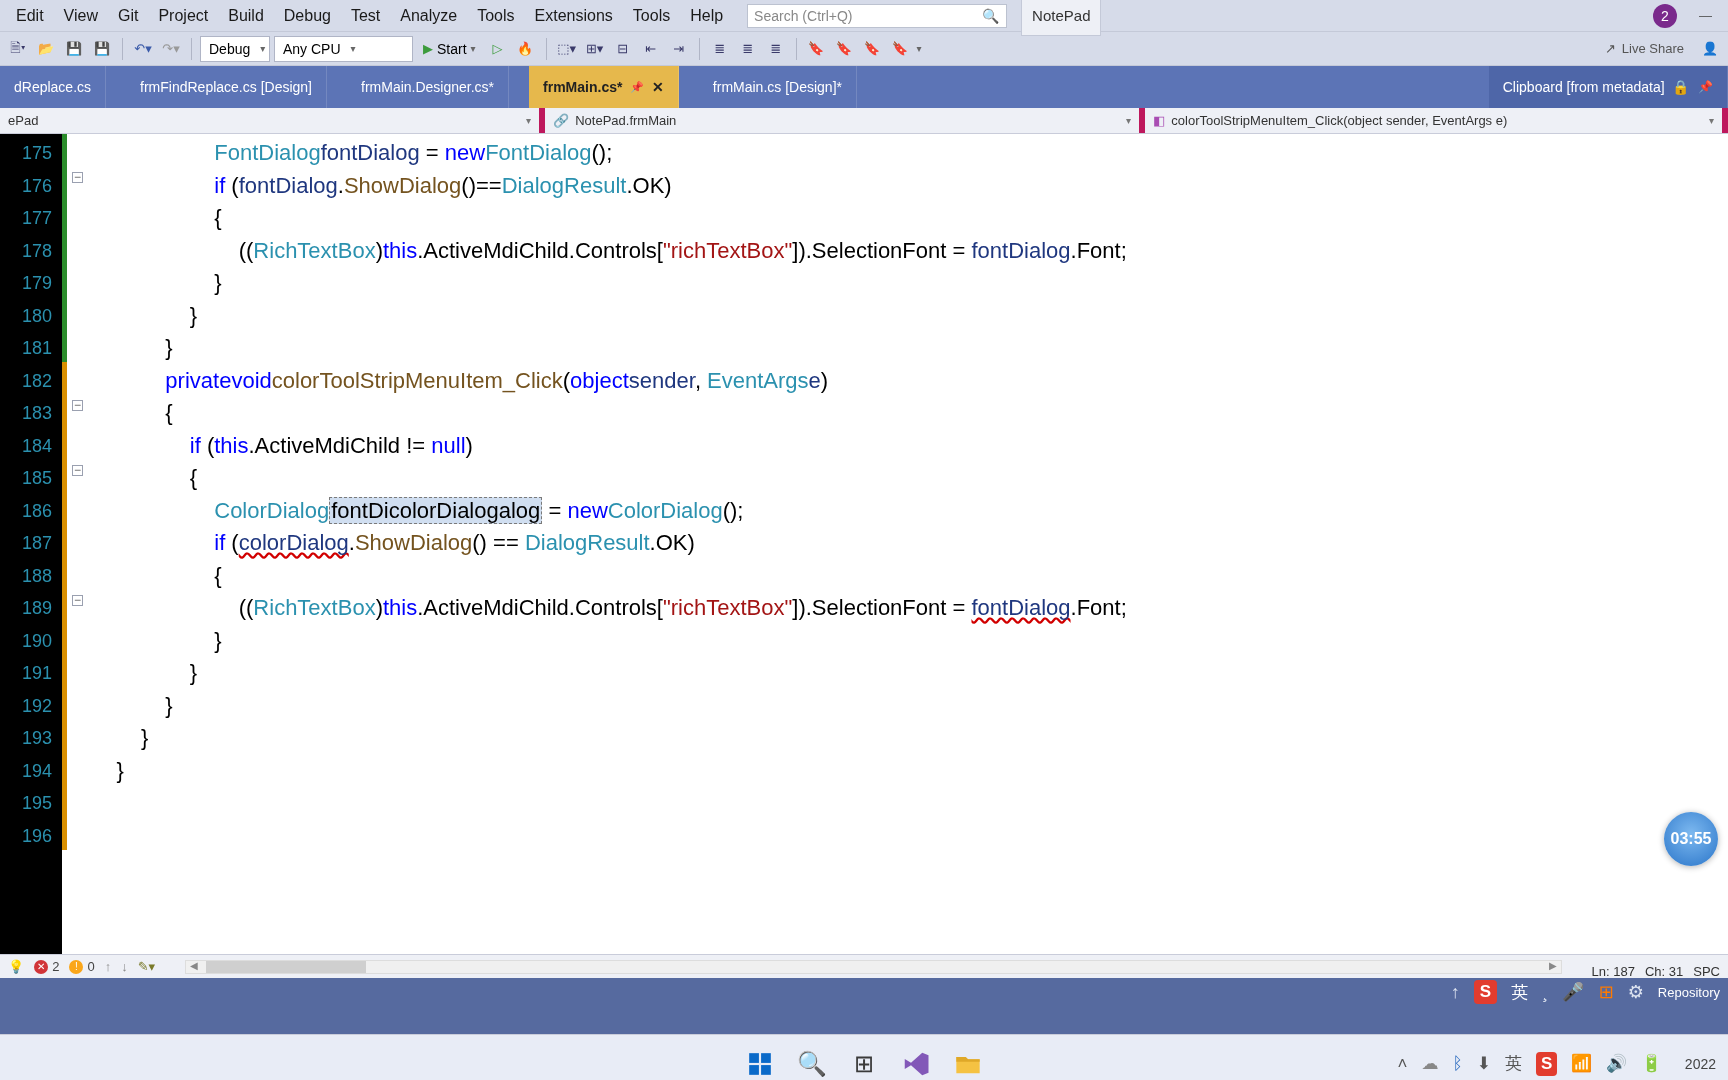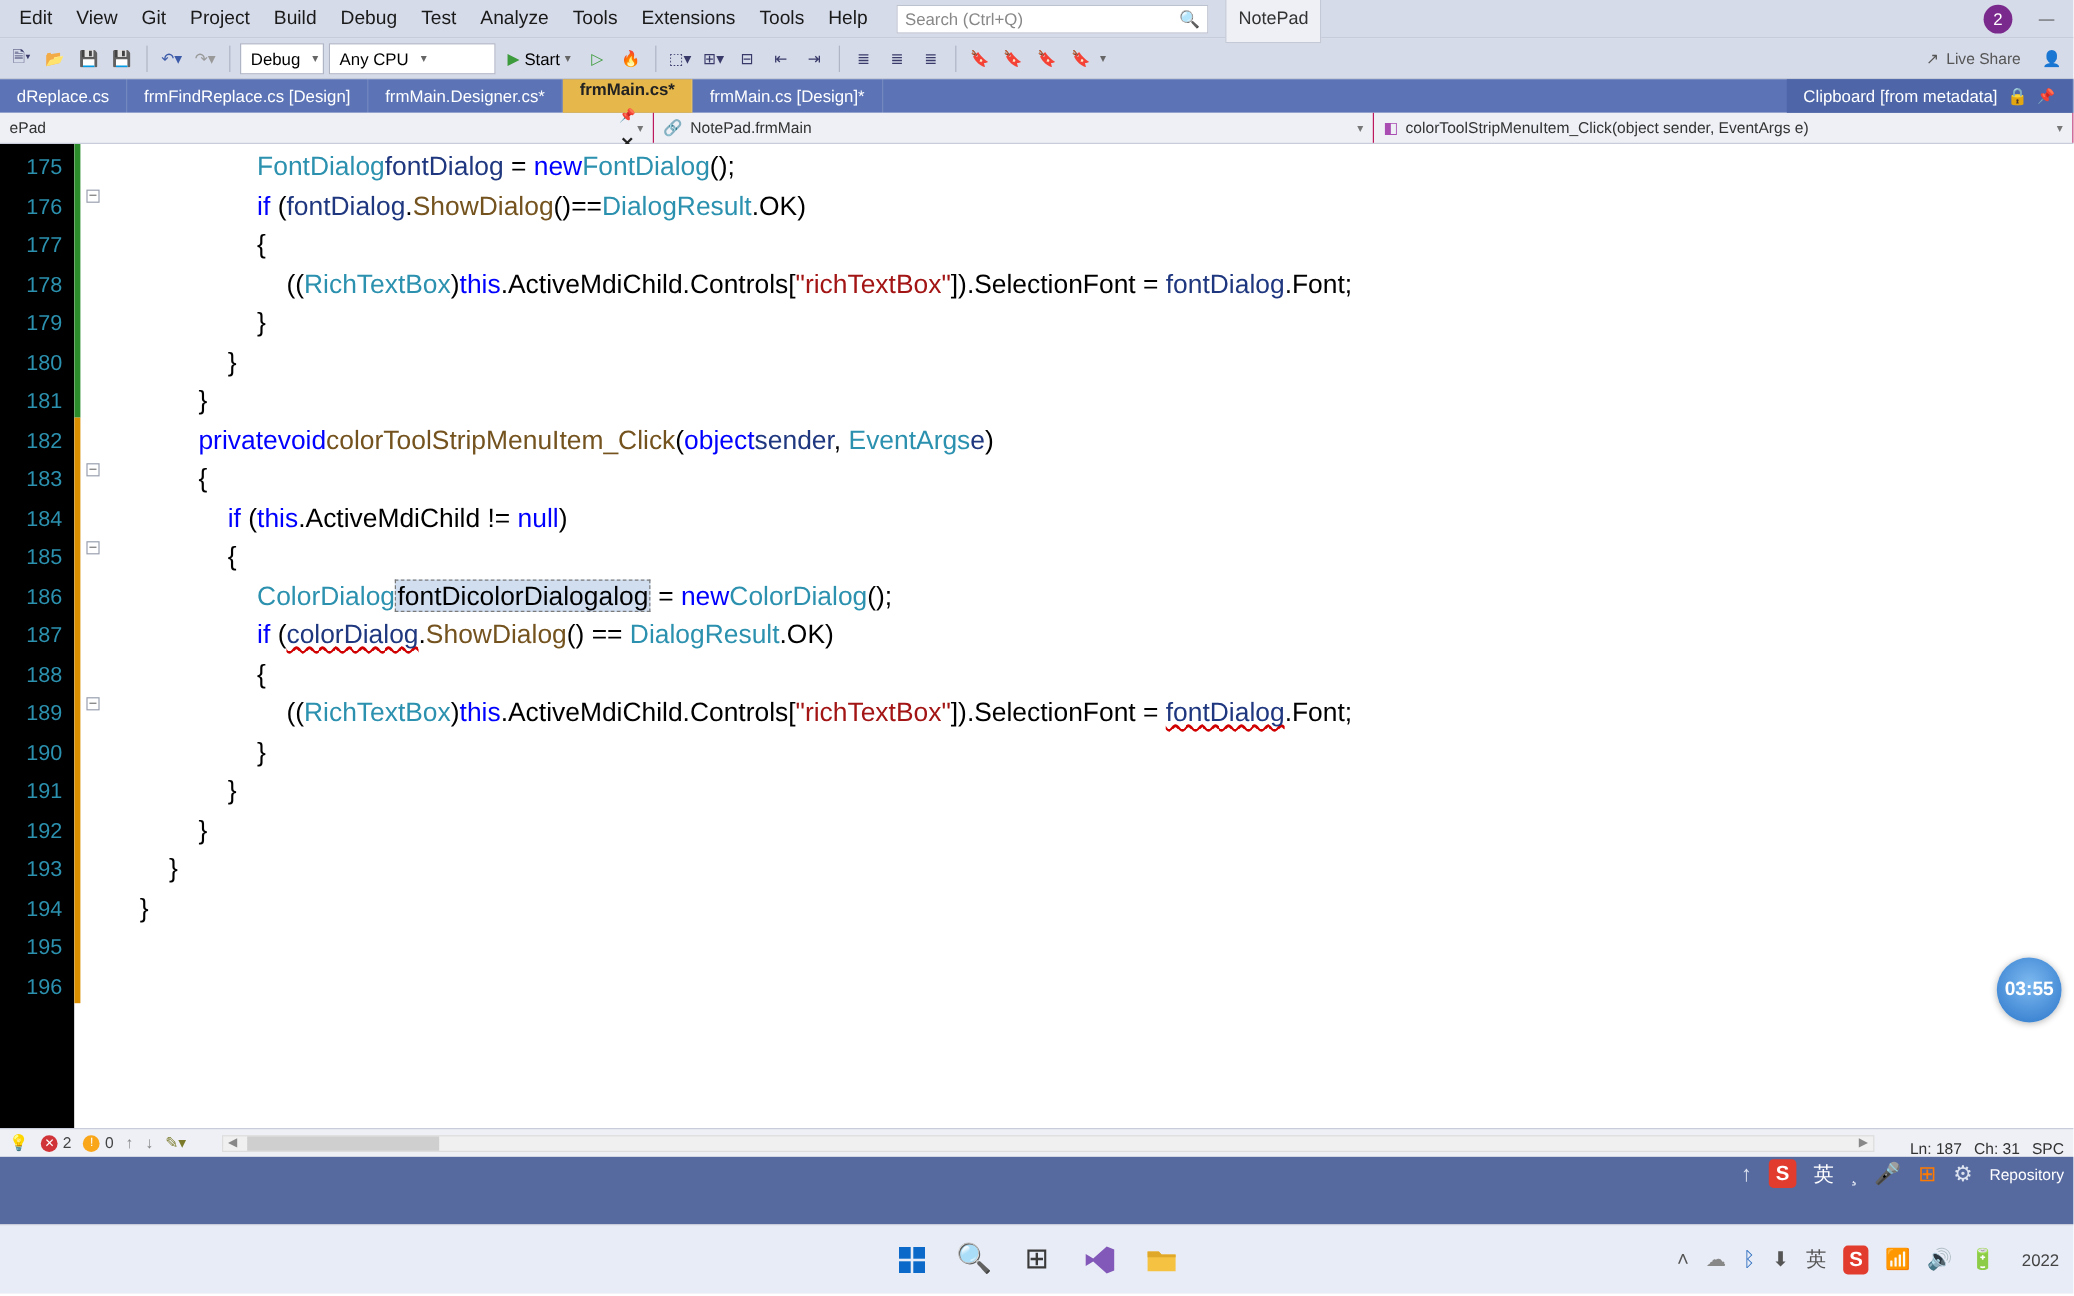--- a/index.html
+++ b/index.html
@@ -21,31 +21,31 @@
 .toolbar .dropdown { height: 26px; background: #fff; border: 1px solid #b0b5c6; display: flex; align-items: center; padding: 0 6px 0 8px; font-size: 14px; gap: 10px; }
 .toolbar .dropdown .arrow { color: #666; font-size: 10px; }
 .toolbar .start-btn { display: flex; align-items: center; gap: 4px; padding: 0 6px; height: 26px; }
 .toolbar .start-btn .play { color: #3c9b3c; }
 .toolbar .start-btn .txt { font-size: 14px; color: #000000; }
 .toolbar .play-outline { color: #3c9b3c; }
 .toolbar .hot-reload { color: #e8552e; }
 .toolbar .live-share { margin-left: auto; display: flex; align-items: center; gap: 6px; color: #555; }
 
 
-.tabs { height: 28px; background: #5c74b6; display: flex; align-items: stretch; }
+.tabs { height: 42px; background: #5c74b6; display: flex; align-items: stretch; gap: 20px; }
 .tab { padding: 0 14px; display: flex; align-items: center; color: #fff; font-size: 14px; gap: 8px; border-right: 1px solid rgba(255,255,255,0.15); }
-.tab.active { background: #e6b84c; color: #222; font-weight: 600; flex-direction: column; }
+.tab.active { background: #e6b84c; color: #222; font-weight: 600; }
 .tab .pin { font-size: 11px; }
 .tab .close { font-size: 14px; }
 .tabs .right-tab { margin-left: auto; background: #4e66a8; }
 .tabs .right-tab .pin-v { font-size: 12px; }
 
 
 .breadcrumb { height: 26px; background: #eef0f6; border-bottom: 1px solid #c9ccda; display: flex; align-items: stretch; }
-.breadcrumb .cell { border-right: 1px solid #be185d; display: flex; align-items: center; padding: 0 8px; font-size: 13px; color: #333; gap: 6px; }
+.breadcrumb .cell { border-right: 6px solid #be185d; display: flex; align-items: center; padding: 0 8px; font-size: 13px; color: #333; gap: 6px; }
 .breadcrumb .cell .arrow { margin-left: auto; color: #777; font-size: 10px; }
 .breadcrumb .cell.c1 { width: 545px; }
 .breadcrumb .cell.c2 { width: 600px; }
 .breadcrumb .cell.c3 { flex: 1; }
 .breadcrumb .sym-icon { color: #8a6a2a; }
 .breadcrumb .meth-icon { color: #a94db3; }
 
 
 .editor { display: flex; height: 820px; background: #fff; position: relative; }
 .gutter { width: 62px; text-align: right; padding: 3px 10px 0 0; font-family: Consolas, monospace; font-size: 18px; color: #2b91af; line-height: 32.5px; user-select: none; background: #000000; }

